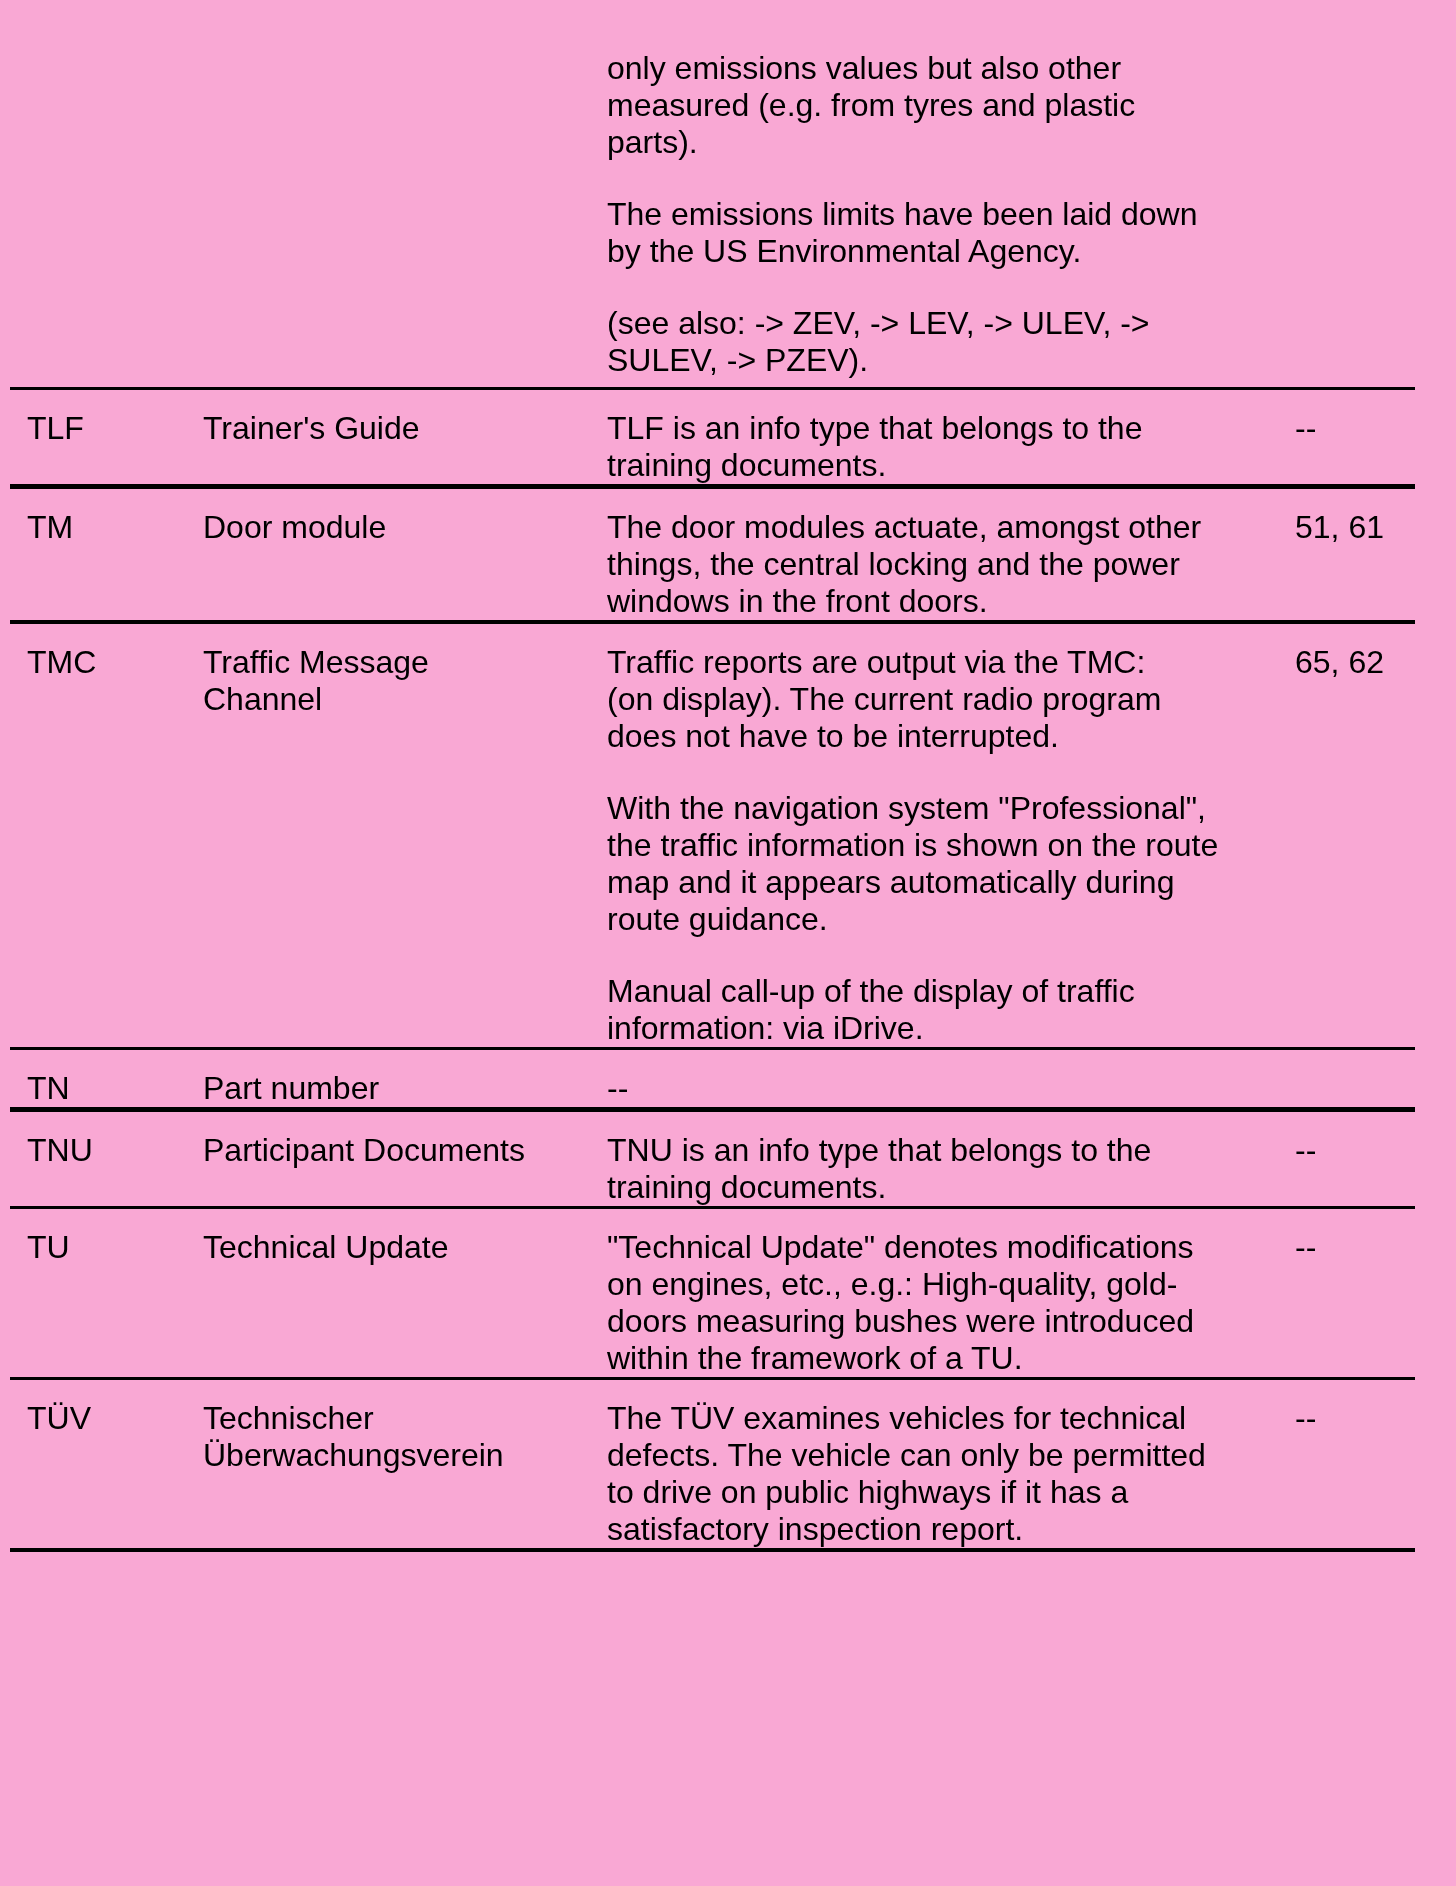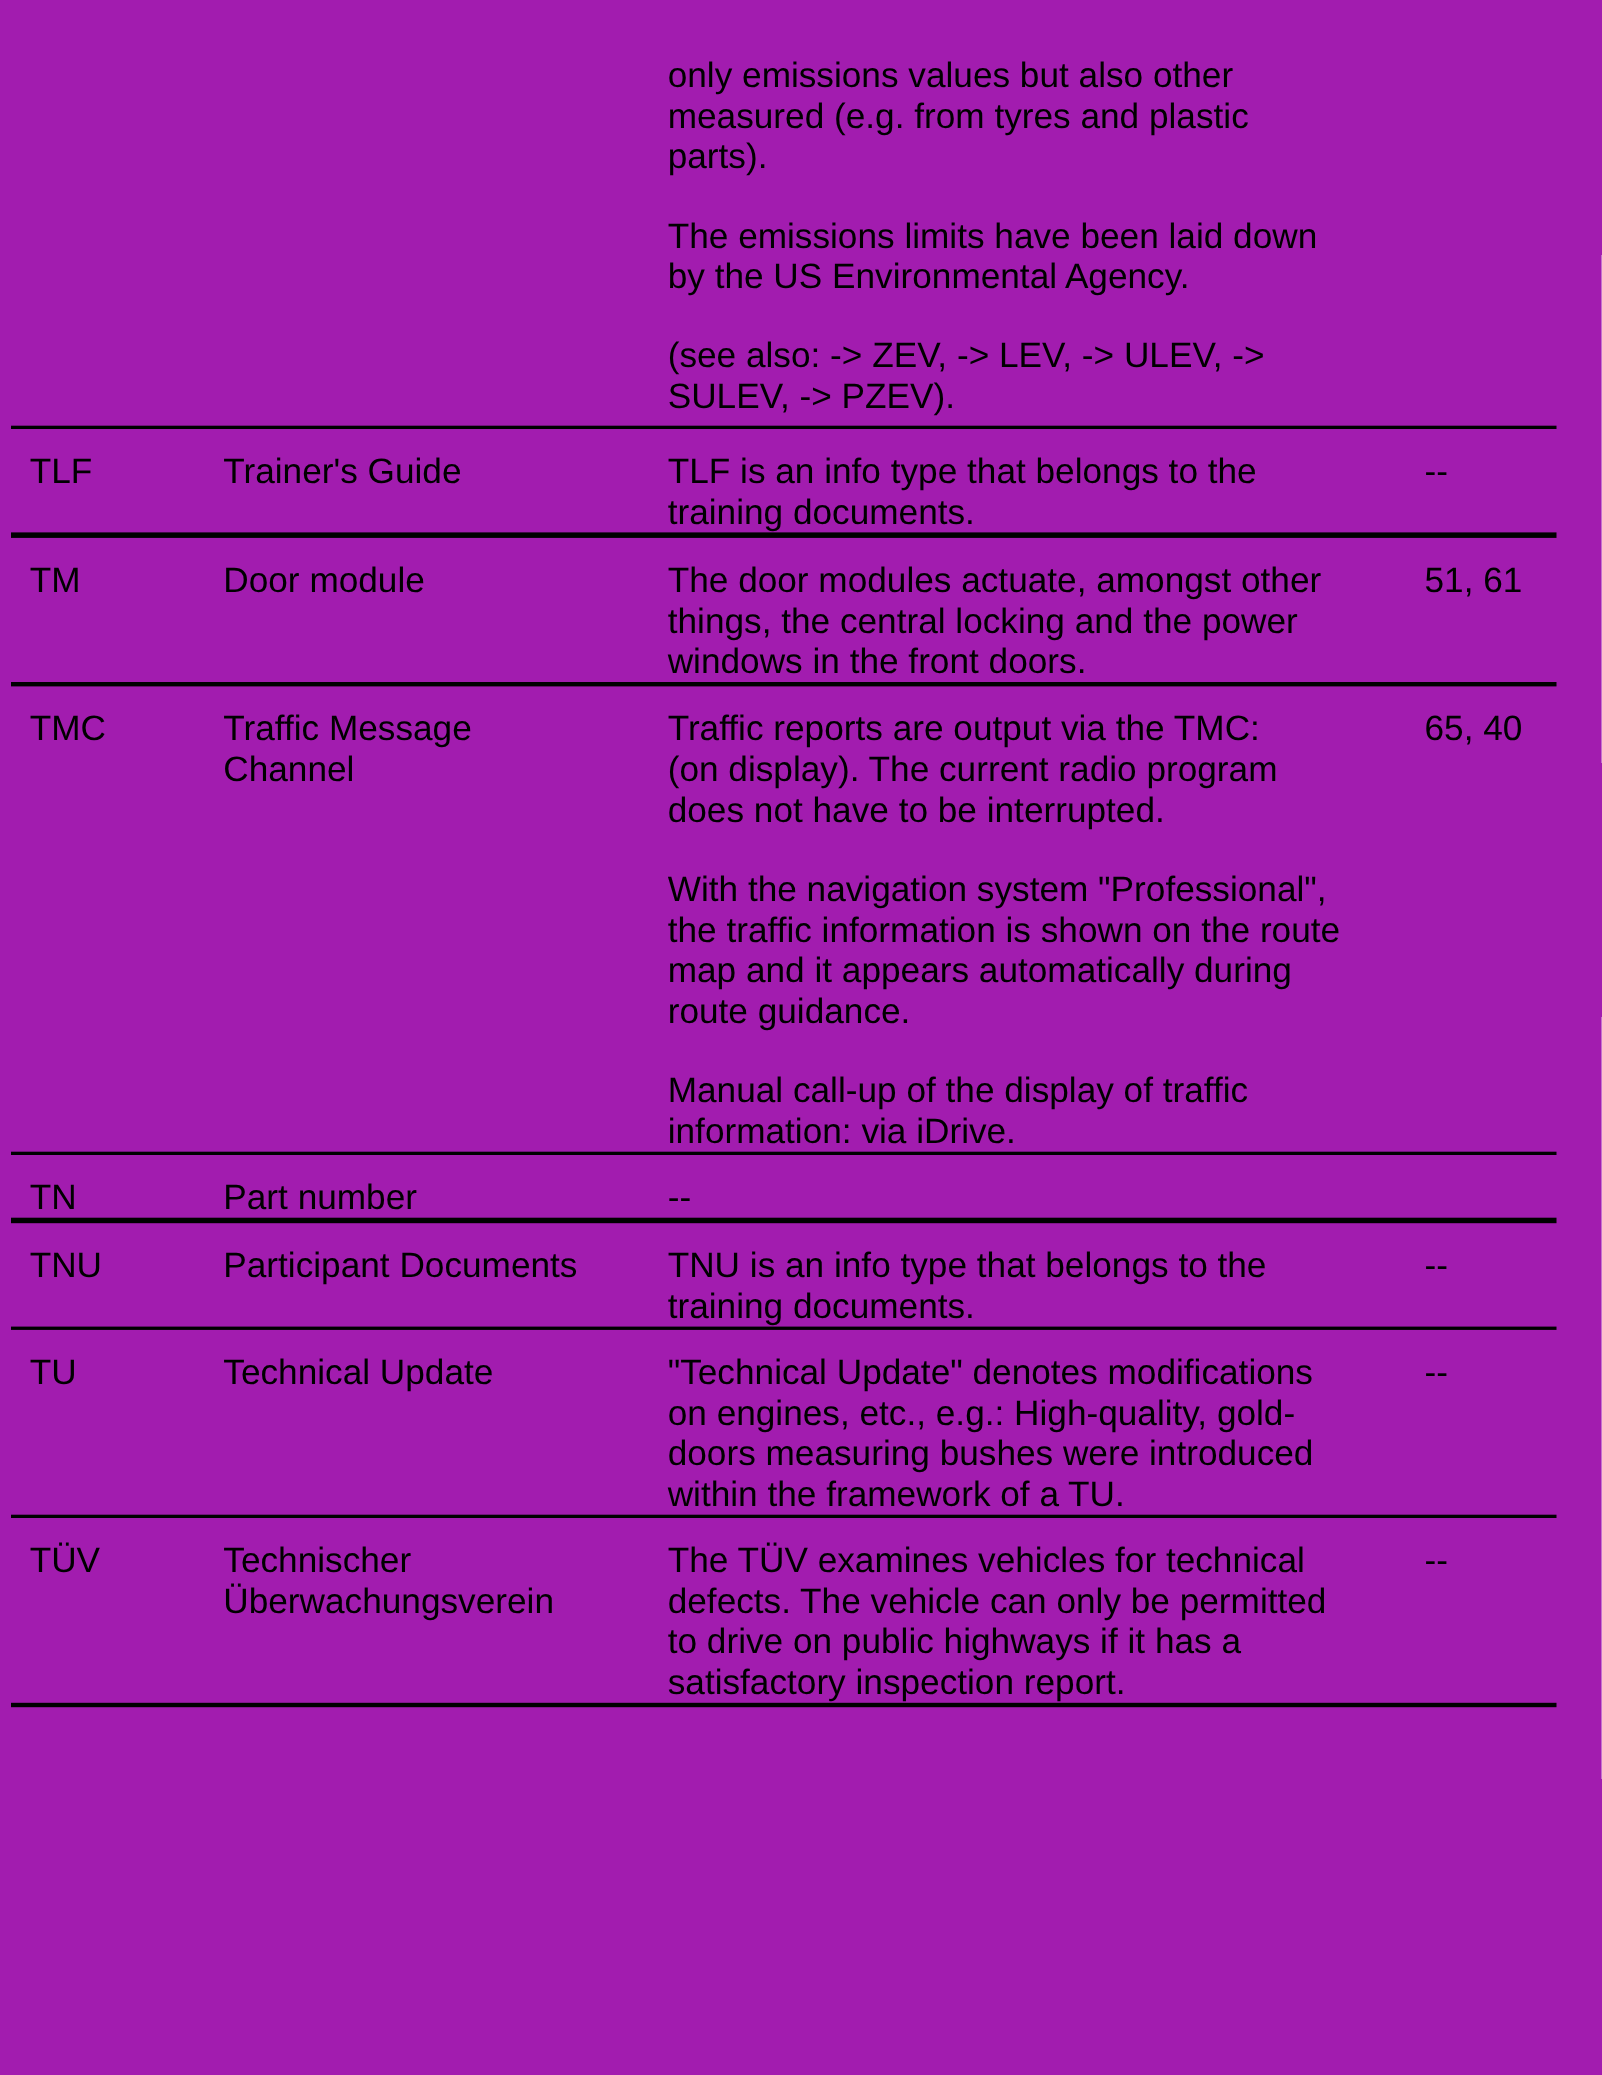--- a/index.html
+++ b/index.html
@@ -10,21 +10,21 @@
     color: #000000;
     font-family: "Liberation Sans", sans-serif;
     font-size: 32px;
     line-height: 37px;
   }
   .sheet {
     position: relative;
     width: 1456px;
     height: 1886px;
     overflow: hidden;
-    background: #a21caf;
+    background: #f9a8d4;
   }
   
   .continuation {
     margin: 0 0 8px 607px;
     width: 688px;
     padding-top: 50px;
   }
   .p + .p { margin-top: 35px; }
   .line { white-space: pre; }
 
@@ -123,21 +123,21 @@
               <div class="line">With the navigation system "Professional",</div>
               <div class="line">the traffic information is shown on the route</div>
               <div class="line">map and it appears automatically during</div>
               <div class="line">route guidance.</div>
             </div>
             <div class="p">
               <div class="line">Manual call-up of the display of traffic</div>
               <div class="line">information: via iDrive.</div>
             </div>
           </div>
-      <div class="cell pages">65, 40</div>
+      <div class="cell pages">65, 62</div>
     </div>
   </div>
 
   <div class="row">
     <div class="hr"></div>
     <div class="grid">
       <div class="cell abbr">TN</div>
       <div class="cell term">
             <div class="line">Part number</div>
           </div>

